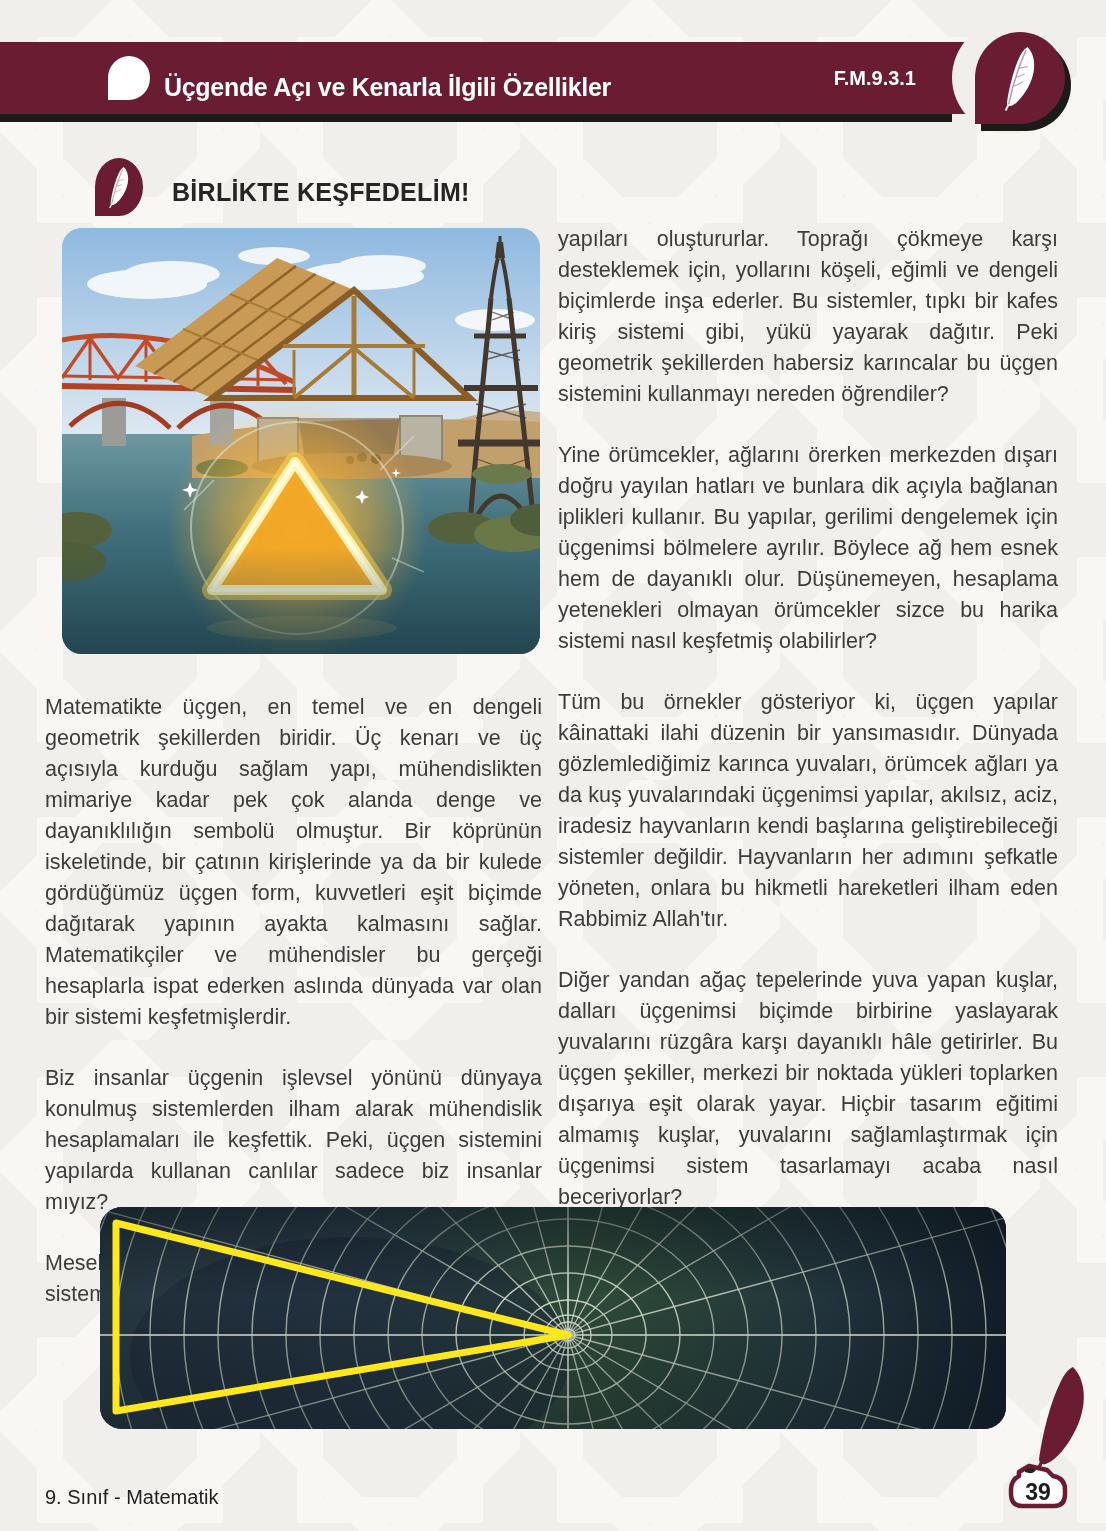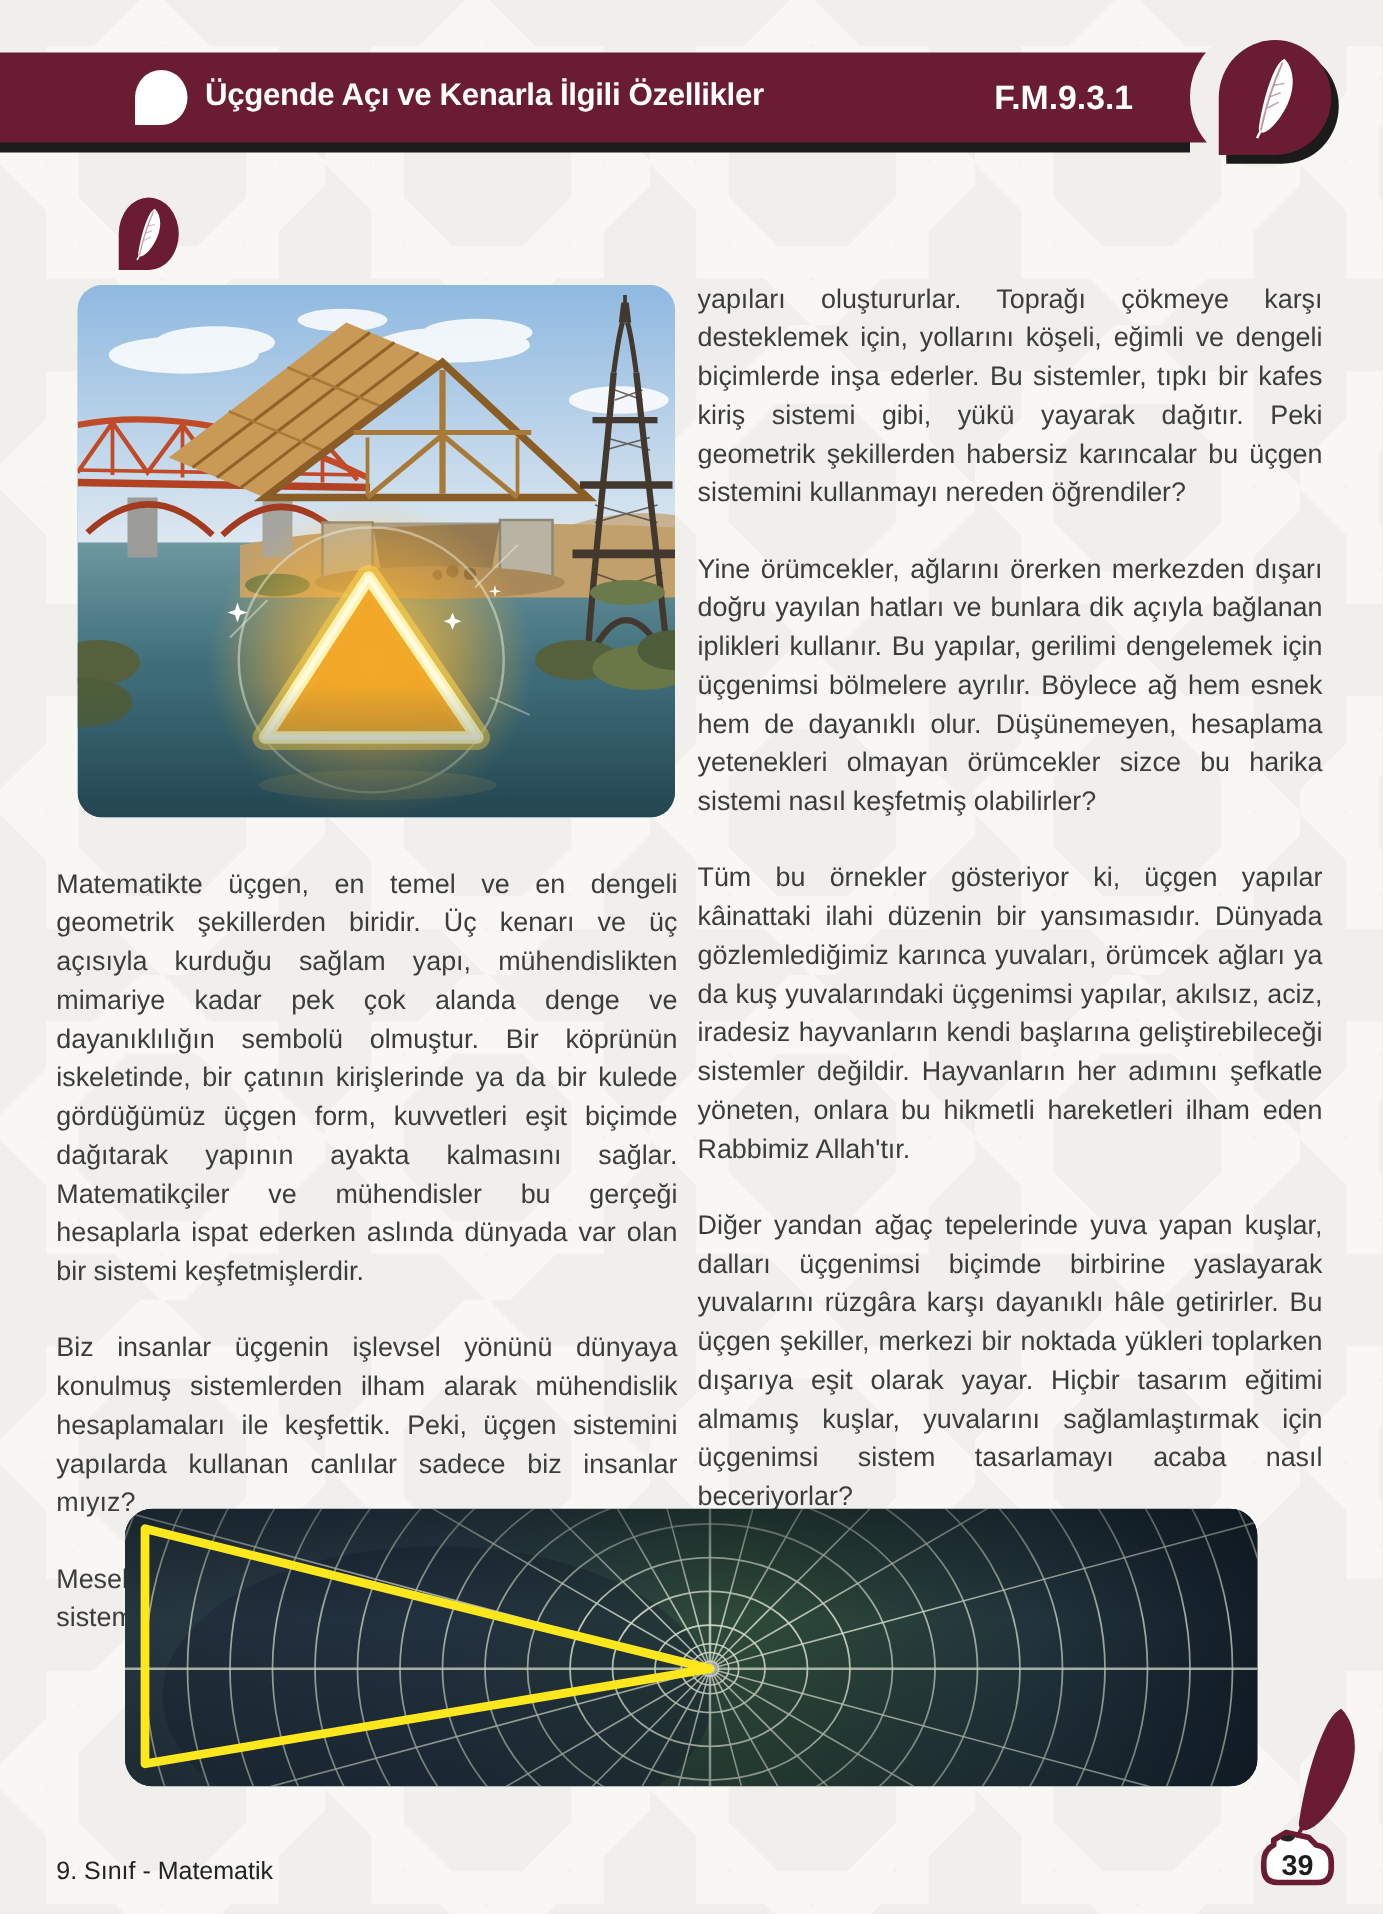--- a/index.html
+++ b/index.html
@@ -13,24 +13,24 @@
 
   
   .banner { position:absolute; left:0; top:42px; width:1012px; height:72px;
             background:#6a1c32; z-index:2; }
   .banner-shadow { position:absolute; left:0; top:113px; width:952px; height:9px;
             background:#1b1b1b; z-index:1; }
   .banner-cut { position:absolute; left:952px; top:21px; width:113px; height:113px;
             border-radius:50%; background:#f1efeb; z-index:3; }
   .header-dot { position:absolute; left:108px; top:56px; width:42px; height:44px;
             background:#ffffff; border-radius:52% 52% 52% 0; z-index:4; }
-  .banner-title { position:absolute; left:164px; top:40px; height:68px; line-height:72px;
+  .banner-title { position:absolute; left:164px; top:51px; height:68px; line-height:72px;
             color:#ffffff; font-size:25px; font-weight:bold; letter-spacing:-0.3px; z-index:4; }
   .banner-code { position:absolute; left:786px; top:42px; width:130px; height:72px; line-height:72px;
-            text-align:center; color:#ffffff; font-size:27px; font-weight:bold; z-index:4; }
+            text-align:right; color:#ffffff; font-size:20px; font-weight:bold; z-index:4; }
   .header-blob { position:absolute; left:975px; top:32px; width:90px; height:92px;
             background:#6a1c32; border-radius:52% 52% 52% 0;
             box-shadow:6px 7px 0 #1b1b1b; z-index:5;
             display:flex; align-items:center; justify-content:center; color:#ffffff; }
 
   
   .section-blob { position:absolute; left:95px; top:158px; width:48px; height:58px;
             background:#6a1c32; border-radius:52% 52% 52% 0; z-index:2;
             display:flex; align-items:center; justify-content:center; color:#ffffff; }
   .section-title { position:absolute; left:172px; top:178px; font-size:25px; font-weight:800;
@@ -97,20 +97,21 @@
     <svg width="46" height="68">
         <use href="#feather"></use>
       </svg>
   </div>
 
   <div class="section-blob">
     <svg width="30" height="44">
         <use href="#feather"></use>
       </svg>
   </div>
+  <h2 class="section-title">BİRLİKTE KEŞFEDELİM!</h2>
 
   <div class="illustration">
     <svg width="478" height="426" viewBox="0 0 478 426">
       <defs>
         <linearGradient id="sky" x1="0" y1="0" x2="0" y2="1">
           <stop offset="0" stop-color="#8fb9e0"></stop>
             <stop offset="1" stop-color="#e6edf2"></stop>
         </linearGradient>
         <linearGradient id="water" x1="0" y1="0" x2="0" y2="1">
           <stop offset="0" stop-color="#6d98a0"></stop>

